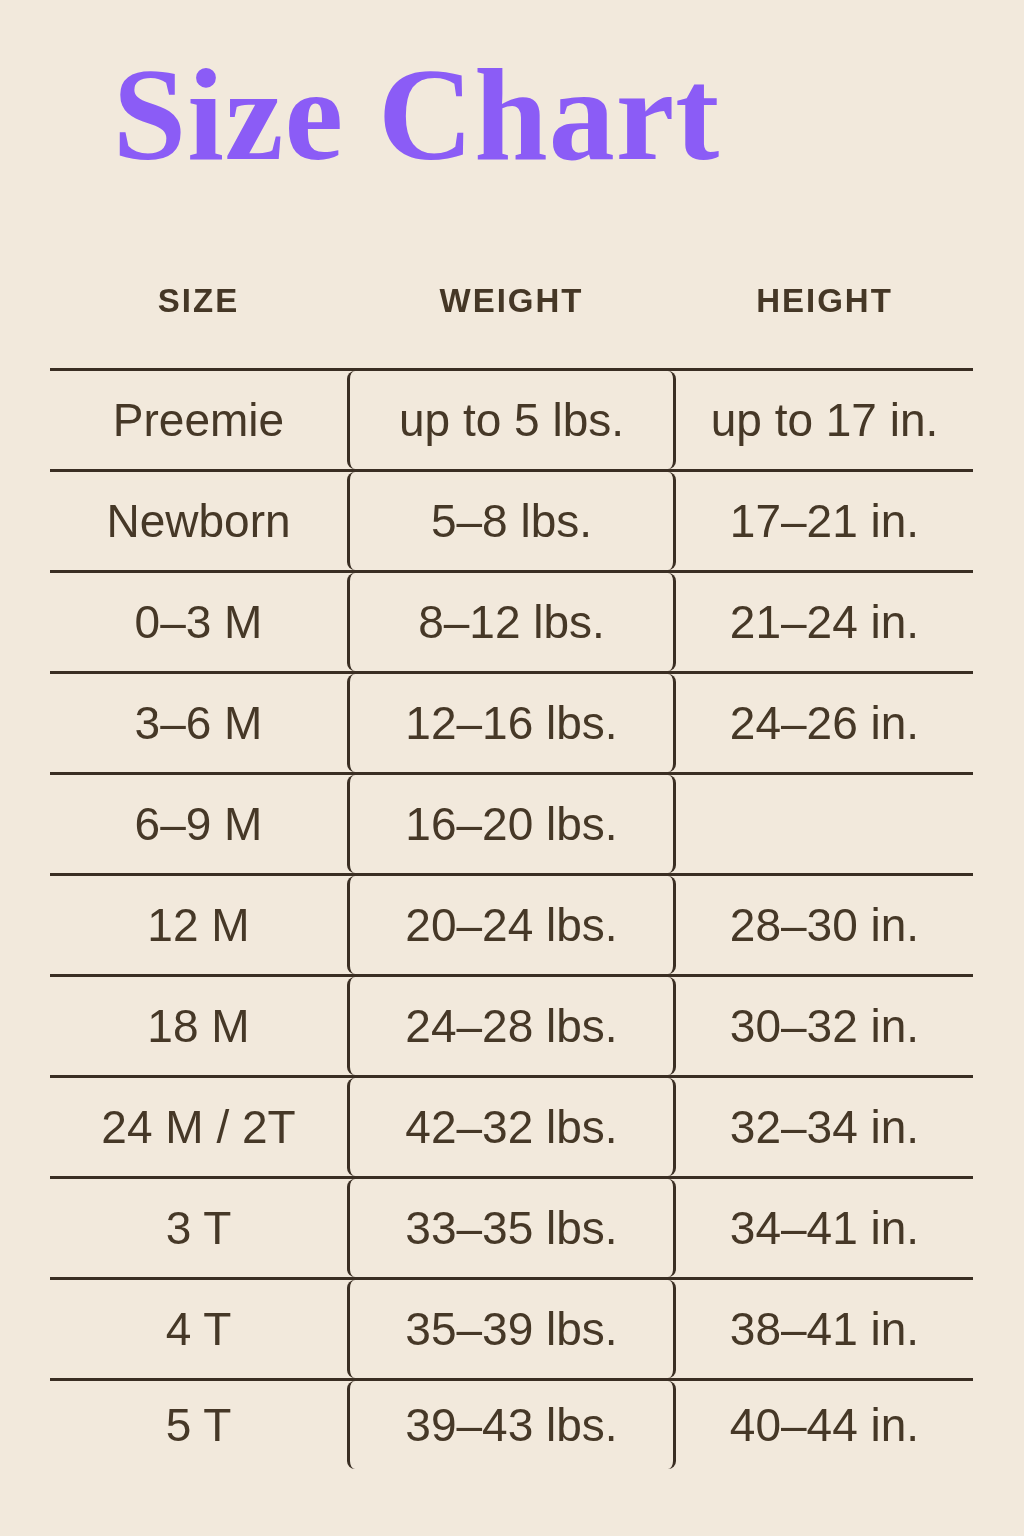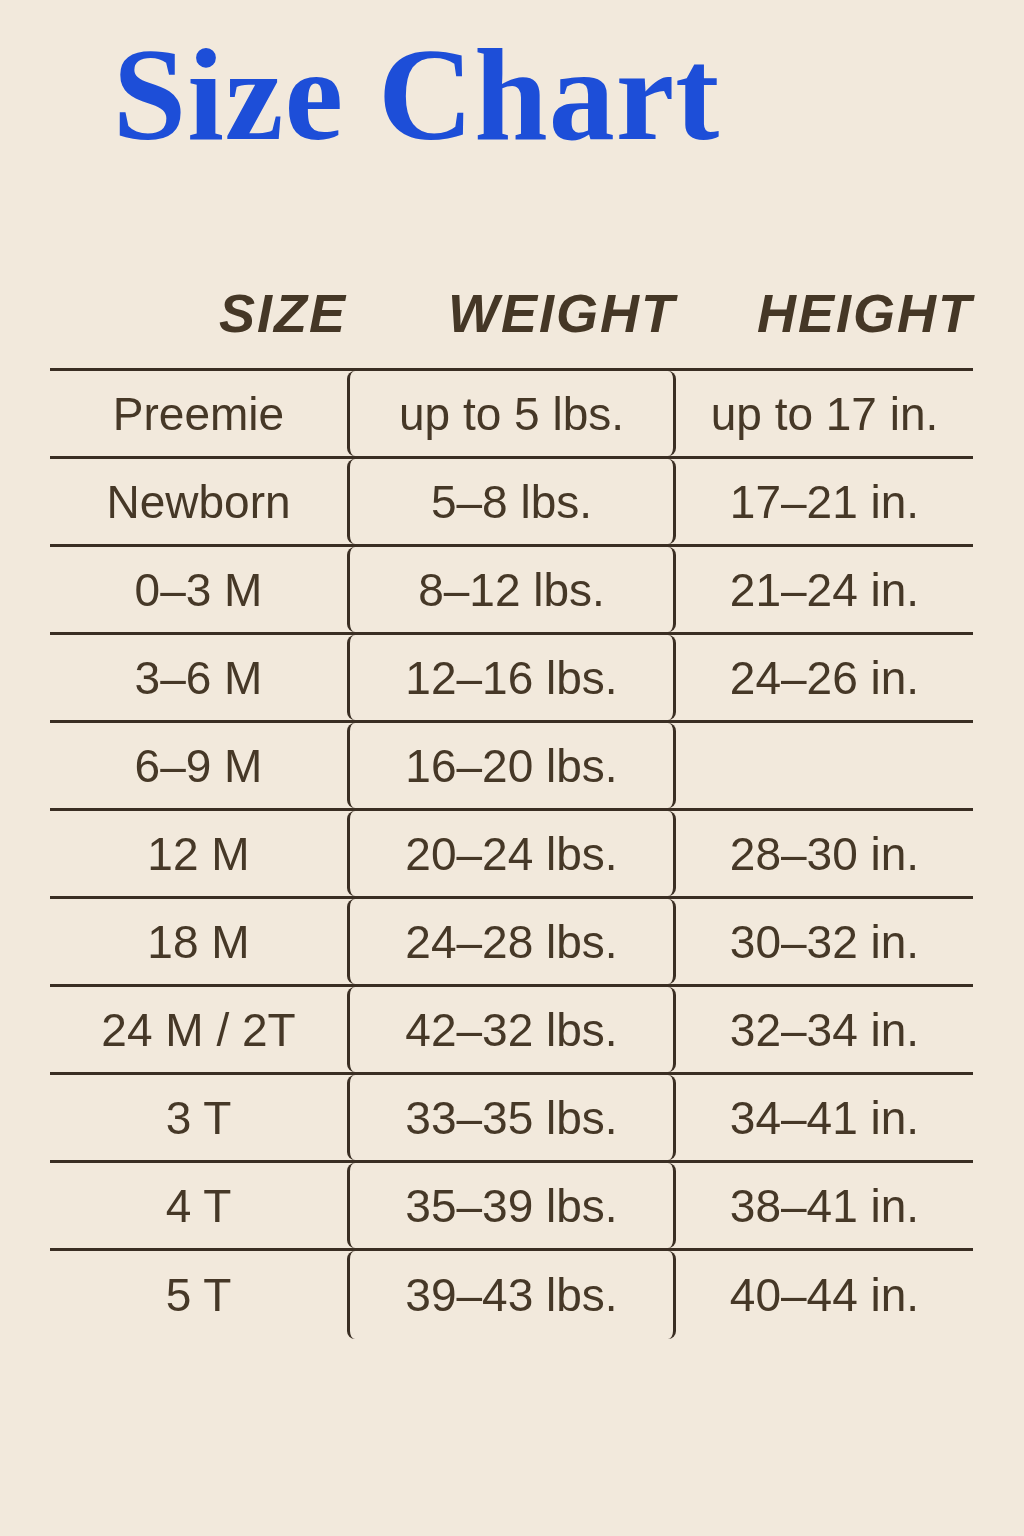--- a/index.html
+++ b/index.html
@@ -10,60 +10,59 @@
     width: 1024px;
     height: 1536px;
     background: #f2e9dc;
     font-family: "Liberation Sans", sans-serif;
     color: #463827;
     position: relative;
     overflow: hidden;
   }
   .title {
     position: absolute;
-    top: 12px;
+    top: 32px;
     left: 0;
     width: 833px;
     margin: 0;
     text-align: center;
     font-family: "Liberation Serif", serif;
     font-weight: 700;
     font-size: 132px;
     line-height: 1.25;
     letter-spacing: 1px;
-    color: #1d4ed8;
+    color: #8b5cf6;
   }
   .header-row {
     position: absolute;
     top: 282px;
     left: 50px;
     width: 923px;
     display: grid;
     grid-template-columns: 297px 329px 297px;
   }
   .header-cell {
-    text-align: right;
+    text-align: center;
     font-weight: 700;
-    font-size: 54px;
+    font-size: 33px;
     letter-spacing: 2px;
     color: #453726;
-    font-style: italic;
   }
   .size-table {
     position: absolute;
     top: 368px;
     left: 50px;
     width: 923px;
     border-top: 3px solid #3a2e23;
     box-sizing: border-box;
   }
   .row {
     display: grid;
     grid-template-columns: 297px 329px 297px;
-    height: 88px;
+    height: 101px;
     border-bottom: 3px solid #3a2e23;
     box-sizing: border-box;
   }
   .row:last-child {
     border-bottom: none;
     height: 88px;
   }
   .cell {
     display: flex;
     align-items: center;

